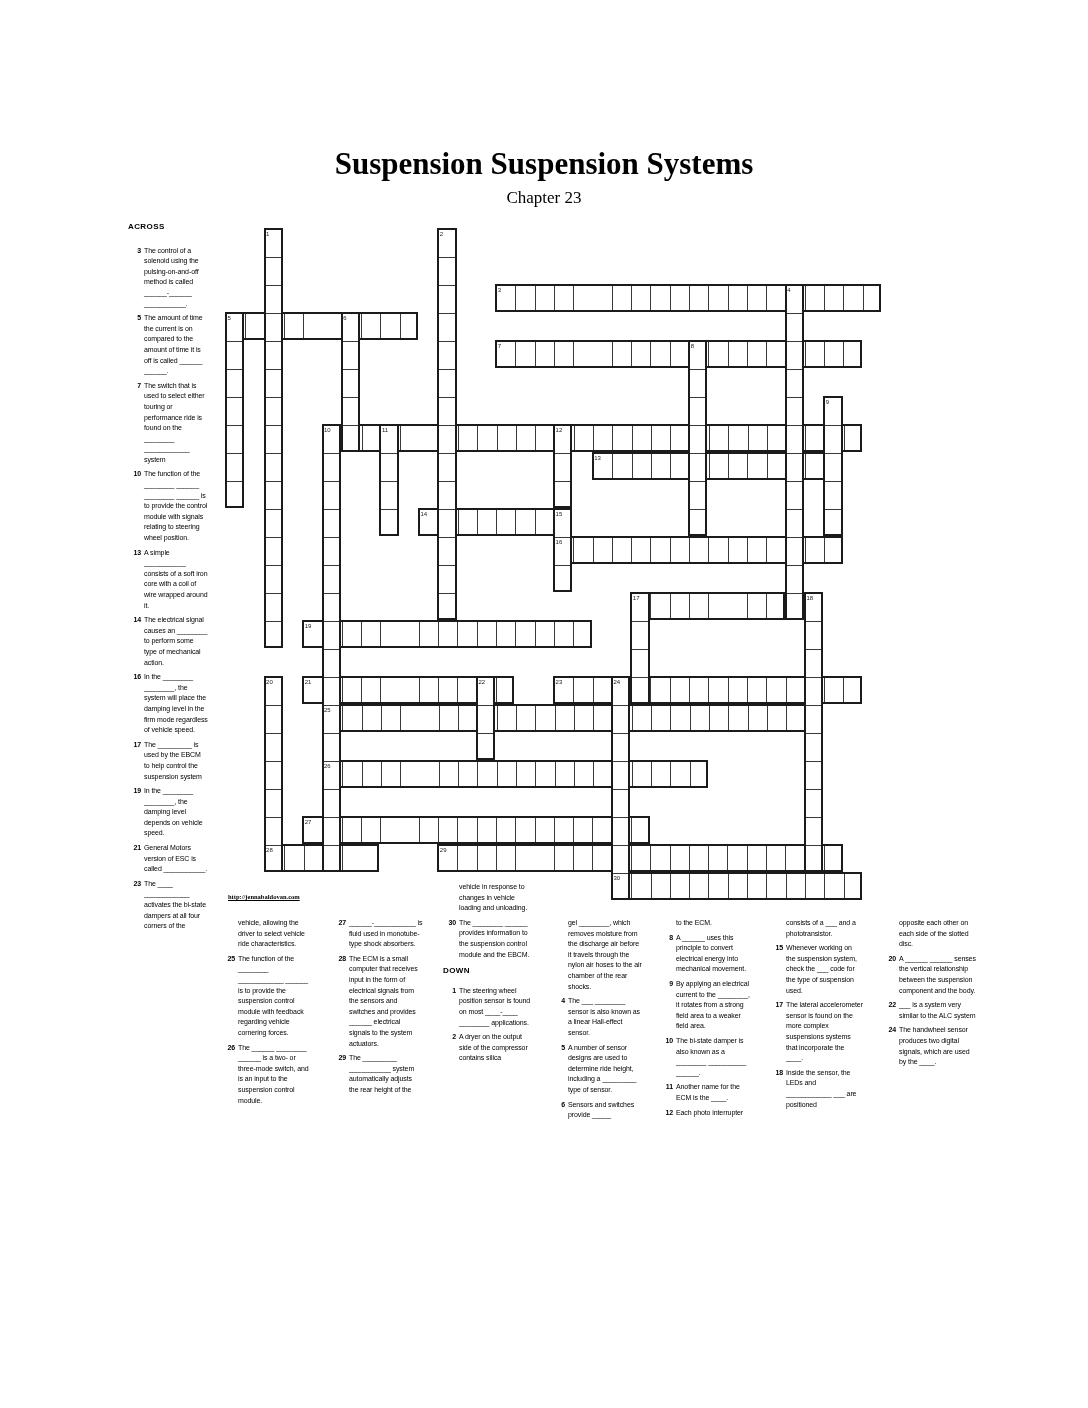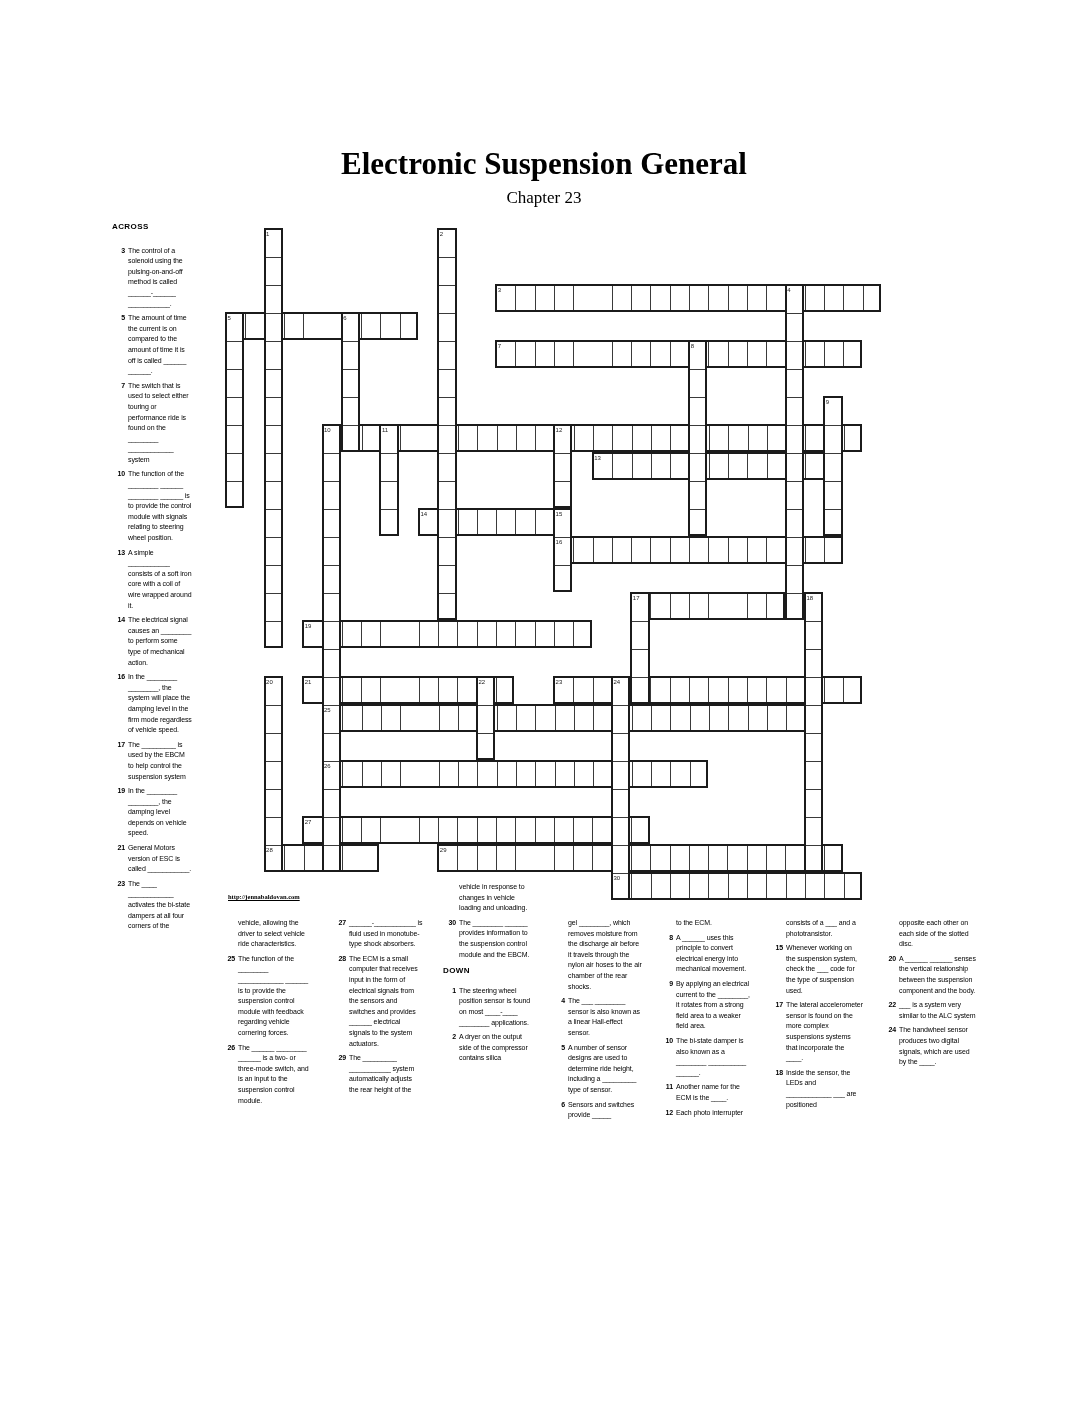--- a/index.html
+++ b/index.html
@@ -27,21 +27,21 @@
   .run{position:absolute;box-sizing:border-box;border:2px solid #1b1b1b;background-color:#fff;}
   .cellnum{position:absolute;font-size:6px;line-height:6px;color:#222;font-family:"Liberation Sans",sans-serif;}
   .url{
     position:absolute;left:228px;top:893px;font-size:6.5px;font-weight:bold;
     text-decoration:underline;color:#000;font-family:"Liberation Serif", serif;
   }
 </style>
 </head>
 <body>
 
-<div class="title">Electronic Suspension General</div>
+<div class="title">Suspension Suspension Systems</div>
 <div class="subtitle">Chapter 23</div>
 
 <div class="grid-layer">
     <div class="run" style="left: 495.2px; top: 284px; width: 386px; height: 28px; background-image: repeating-linear-gradient(to right, rgb(255, 255, 255) 0px, rgb(255, 255, 255) 18.3px, rgb(58, 58, 58) 18.3px, rgb(58, 58, 58) 19.3px);"></div>
     <div class="run" style="left: 225px; top: 312px; width: 193px; height: 28px; background-image: repeating-linear-gradient(to right, rgb(255, 255, 255) 0px, rgb(255, 255, 255) 18.3px, rgb(58, 58, 58) 18.3px, rgb(58, 58, 58) 19.3px);"></div>
     <div class="run" style="left: 495.2px; top: 340px; width: 366.7px; height: 28px; background-image: repeating-linear-gradient(to right, rgb(255, 255, 255) 0px, rgb(255, 255, 255) 18.3px, rgb(58, 58, 58) 18.3px, rgb(58, 58, 58) 19.3px);"></div>
     <div class="run" style="left: 321.5px; top: 424px; width: 540.4px; height: 28px; background-image: repeating-linear-gradient(to right, rgb(255, 255, 255) 0px, rgb(255, 255, 255) 18.3px, rgb(58, 58, 58) 18.3px, rgb(58, 58, 58) 19.3px);"></div>
     <div class="run" style="left: 591.7px; top: 452px; width: 250.9px; height: 28px; background-image: repeating-linear-gradient(to right, rgb(255, 255, 255) 0px, rgb(255, 255, 255) 18.3px, rgb(58, 58, 58) 18.3px, rgb(58, 58, 58) 19.3px);"></div>
     <div class="run" style="left: 418px; top: 508px; width: 154.4px; height: 28px; background-image: repeating-linear-gradient(to right, rgb(255, 255, 255) 0px, rgb(255, 255, 255) 18.3px, rgb(58, 58, 58) 18.3px, rgb(58, 58, 58) 19.3px);"></div>
     <div class="run" style="left: 553.1px; top: 536px; width: 289.5px; height: 28px; background-image: repeating-linear-gradient(to right, rgb(255, 255, 255) 0px, rgb(255, 255, 255) 18.3px, rgb(58, 58, 58) 18.3px, rgb(58, 58, 58) 19.3px);"></div>
@@ -98,21 +98,21 @@
     <span class="cellnum" style="left: 555.6px; top: 427px;">12</span>
     <span class="cellnum" style="left: 555.6px; top: 511px;">15</span>
     <span class="cellnum" style="left: 806.5px; top: 595px;">18</span>
     <span class="cellnum" style="left: 266.1px; top: 679px;">20</span>
     <span class="cellnum" style="left: 478.4px; top: 679px;">22</span>
     <span class="cellnum" style="left: 613.5px; top: 679px;">24</span>
   </div>
 
 <a class="url" href="#">http://jennabaldovan.com</a>
 
-<div class="clue-col" style="left:112px;top:222px;width:80px;">
+<div class="clue-col" style="left:128px;top:222px;width:80px;">
   <div class="col-header">ACROSS</div>
   <div>
       <div class="clue">
         <span class="num">3</span>
         <span class="txt">The control of a solenoid using the pulsing-on-and-off method is called ______-______ ___________.</span>
       </div>
       <div class="clue">
         <span class="num">5</span>
         <span class="txt">The amount of time the current is on compared to the amount of time it is off is called ______ ______.</span>
       </div>

